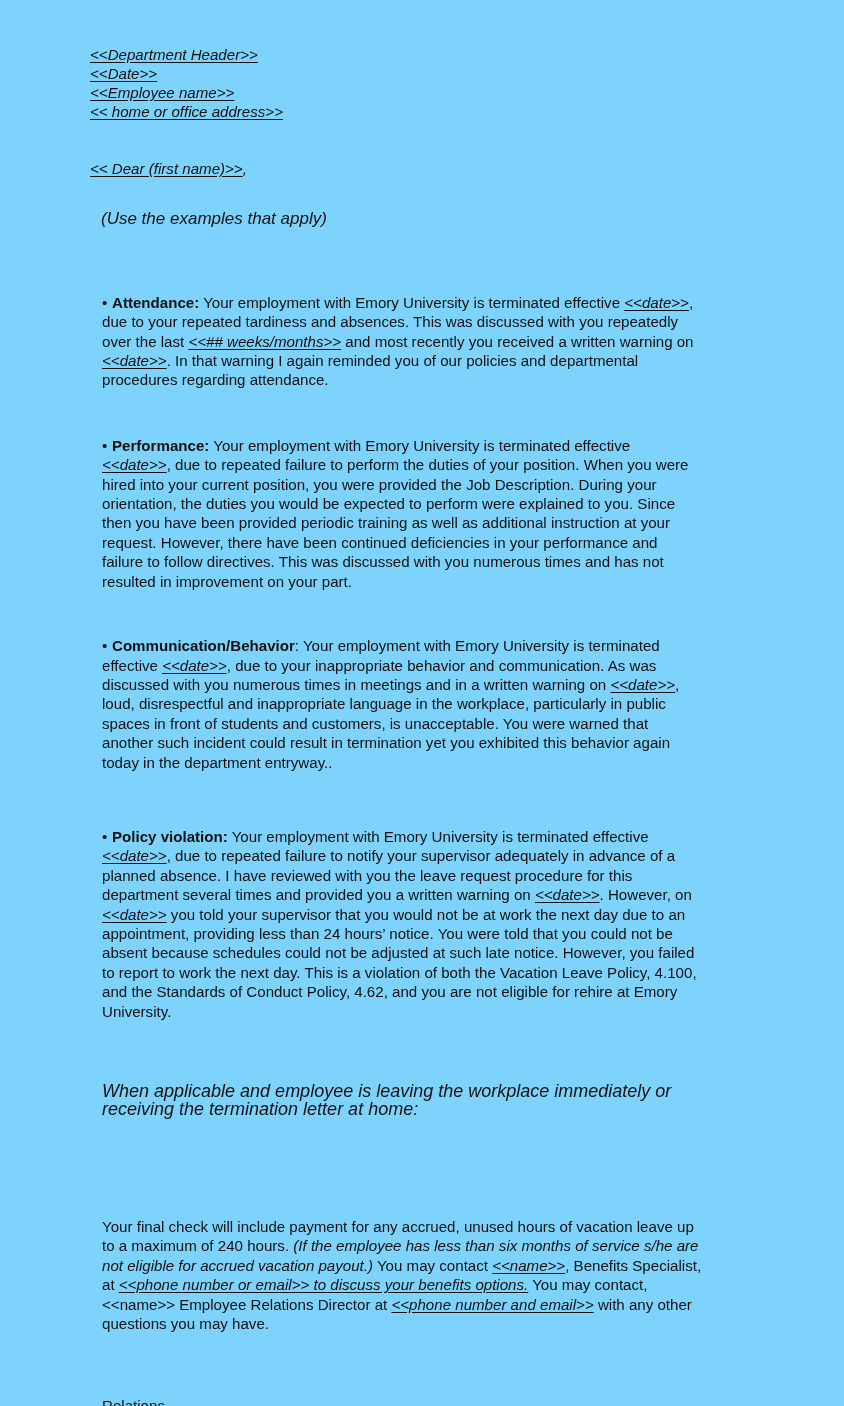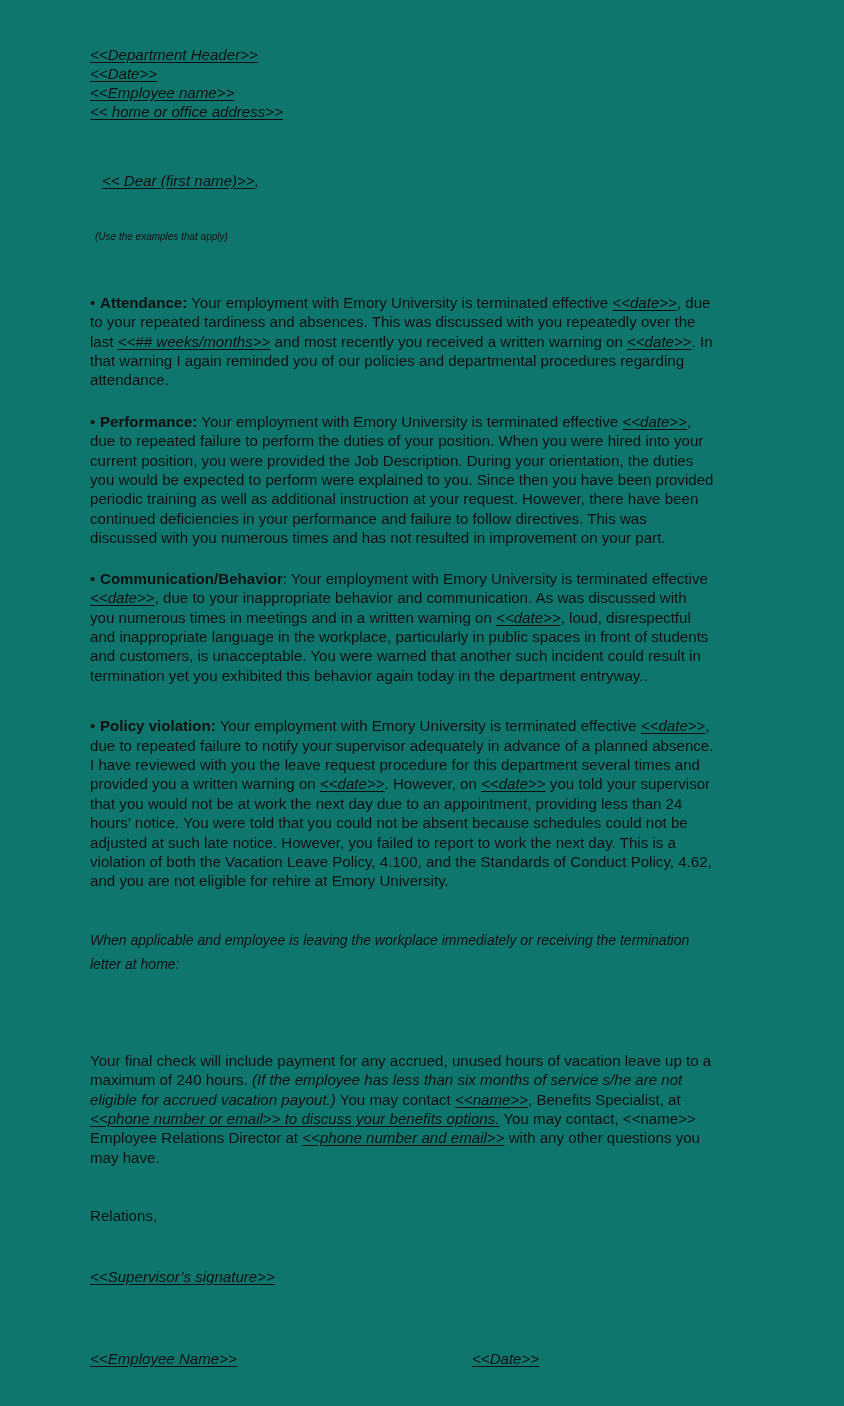--- a/index.html
+++ b/index.html
@@ -15,21 +15,21 @@
     overflow: hidden;
     font-family: "Liberation Sans", sans-serif;
     color: #111111;
     -webkit-font-smoothing: antialiased;
   }
   .page {
     position: absolute;
     left: 0; top: 0;
     width: 844px;
     height: 1406px;
-    background: #0f766e;
+    background: #7dd3fc;
   }
   .doc {
     position: absolute;
     left: 90px;
     top: 45px;
     width: 624px;
     font-size: 15.1px;
     line-height: 19.4px;
     color: #111111;
   }
@@ -58,31 +58,31 @@
   .addr-line {
     display: block;
     font-style: italic;
     white-space: nowrap;
   }
   .addr-line > span {
     text-decoration: underline;
     text-underline-offset: 1.5px;
   }
   .salutation {
-    margin: 12px;
+    margin: 0;
     font-style: italic;
     white-space: nowrap;
   }
   .note-small {
-    margin: 5px;
+    margin: 11px;
     font-style: italic;
-    font-size: 10px;
+    font-size: 17px;
   }
   p.para {
-    margin: 0;
+    margin: 12px;
     text-align: left;
   }
   .bullet-dot {
     letter-spacing: 0.5px;
   }
   .sig-row {
     margin: 0;
     position: relative;
     white-space: nowrap;
   }
@@ -135,21 +135,21 @@
     <div class="sp-e"></div>
 
     <p class="para"><span class="bullet-dot">•</span> <span class="b">Communication/Behavior</span><span>: Your employment with Emory University is terminated effective </span><span class="ph">&lt;&lt;date&gt;&gt;</span><span>, due to your inappropriate behavior and communication.  As was discussed with you numerous times in meetings and in a written warning on </span><span class="ph">&lt;&lt;date&gt;&gt;</span><span>, loud, disrespectful and inappropriate language in the workplace, particularly in public spaces in front of students and customers, is unacceptable. You were warned that another such incident could result in termination yet you exhibited this behavior again today in the department entryway..</span></p>
 
     <div class="sp-f"></div>
 
     <p class="para"><span class="bullet-dot">•</span> <span class="b">Policy violation:</span><span> Your employment with Emory University is terminated effective </span><span class="ph">&lt;&lt;date&gt;&gt;</span><span>, due to repeated failure to notify your supervisor adequately in advance of a planned absence. I have reviewed with you the leave request procedure for this department several times and provided you a written warning on </span><span class="ph">&lt;&lt;date&gt;&gt;</span><span>.  However, on </span><span class="ph">&lt;&lt;date&gt;&gt;</span><span> you told your supervisor that you would not be at work the next day due to an appointment, providing less than 24 hours’ notice. You were told that you could not be absent because schedules could not be adjusted at such late notice. However, you failed to report to work the next day. This is a violation of both the Vacation Leave Policy, 4.100, and the Standards of Conduct Policy, 4.62, and you are not eligible for rehire at Emory University.</span></p>
 
     <div class="sp-g"></div>
 
-    <p class="para it" style="font-size:14px;line-height:24px;">When applicable and employee is leaving the workplace immediately or receiving the termination letter at home:</p>
+    <p class="para it" style="font-size:18px;line-height:18px;">When applicable and employee is leaving the workplace immediately or receiving the termination letter at home:</p>
 
     <div class="sp-h"></div>
 
 
     <div class="sp-i"></div>
 
     <p class="para"><span>Your final check will include payment for any accrued, unused hours of vacation leave up to a maximum of 240 hours. </span><span class="it b" style="font-weight:normal;">(If the employee has less than six months of service s/he are not eligible for accrued vacation payout.)</span><span> You may contact </span><span class="ph">&lt;&lt;name&gt;&gt;</span><span>, Benefits Specialist, at </span><span class="ph">&lt;&lt;phone number or email&gt;&gt; to discuss your benefits options.</span><span> You may contact, </span><span class="ph-plain">&lt;&lt;name&gt;&gt;</span><span> Employee Relations Director at </span><span class="ph">&lt;&lt;phone number and email&gt;&gt;</span><span> with any other questions you may have.</span></p>
 
     <div class="sp-i"></div>
 

